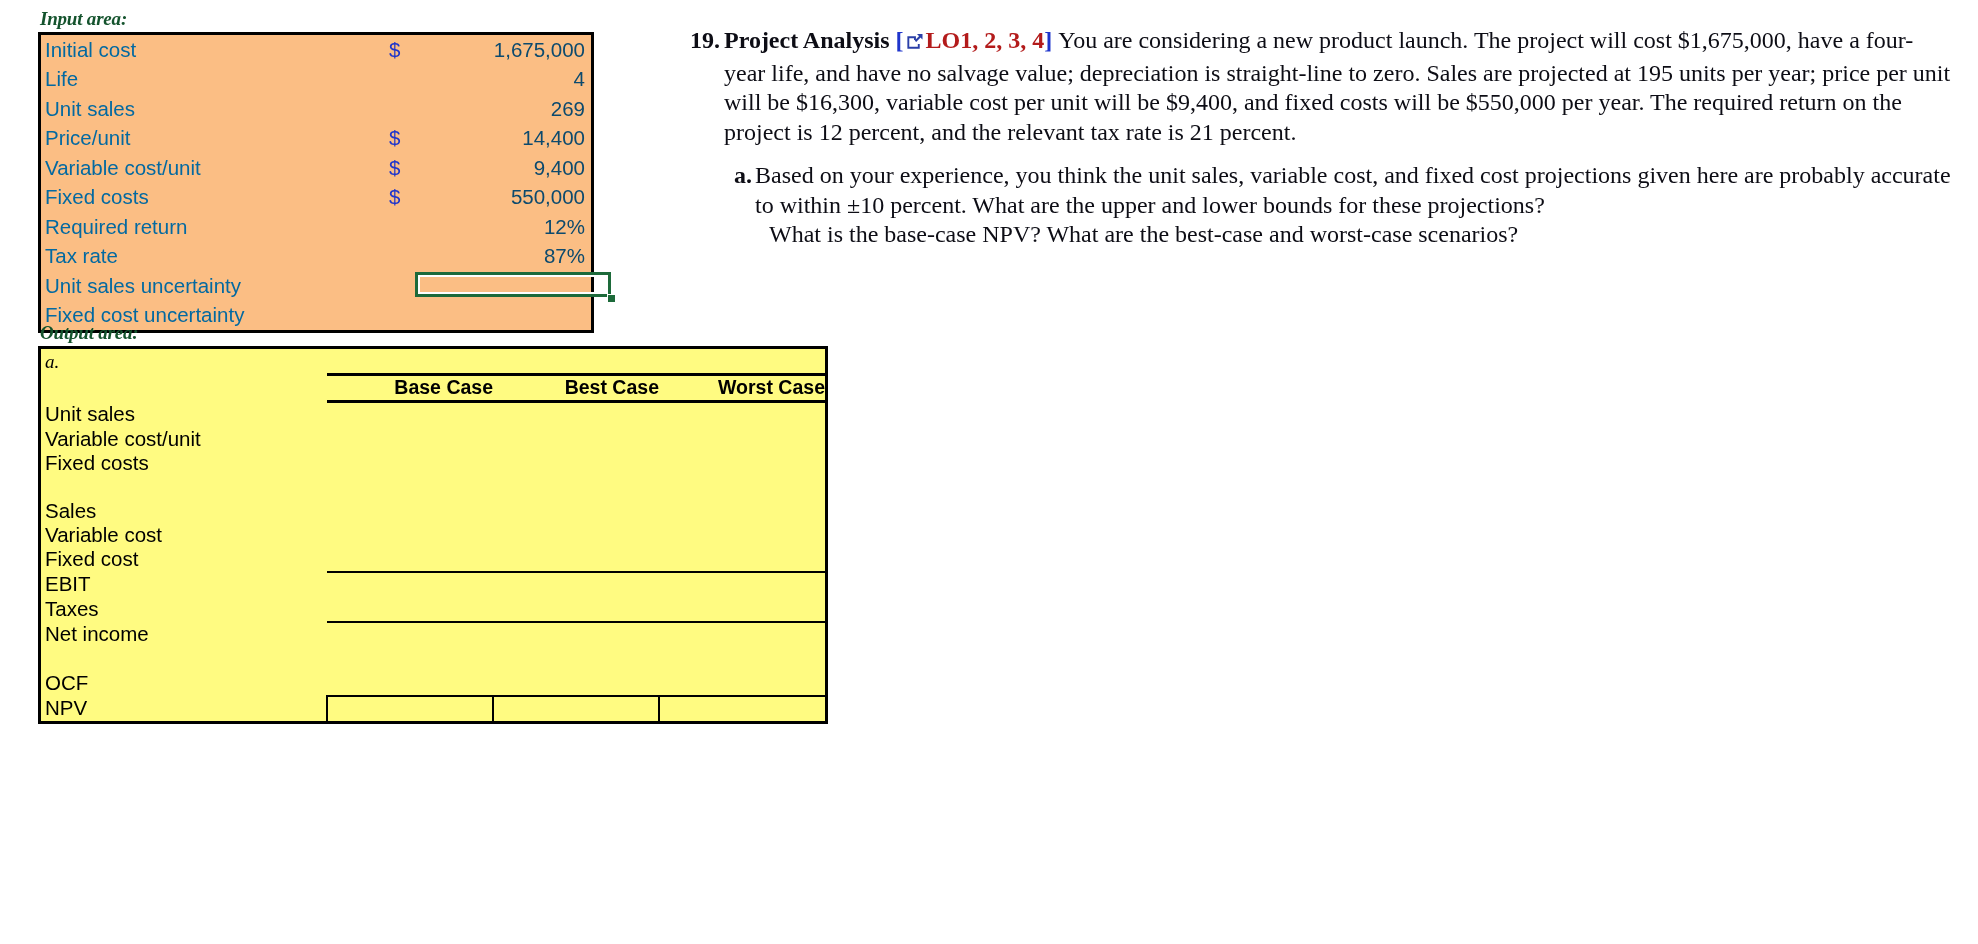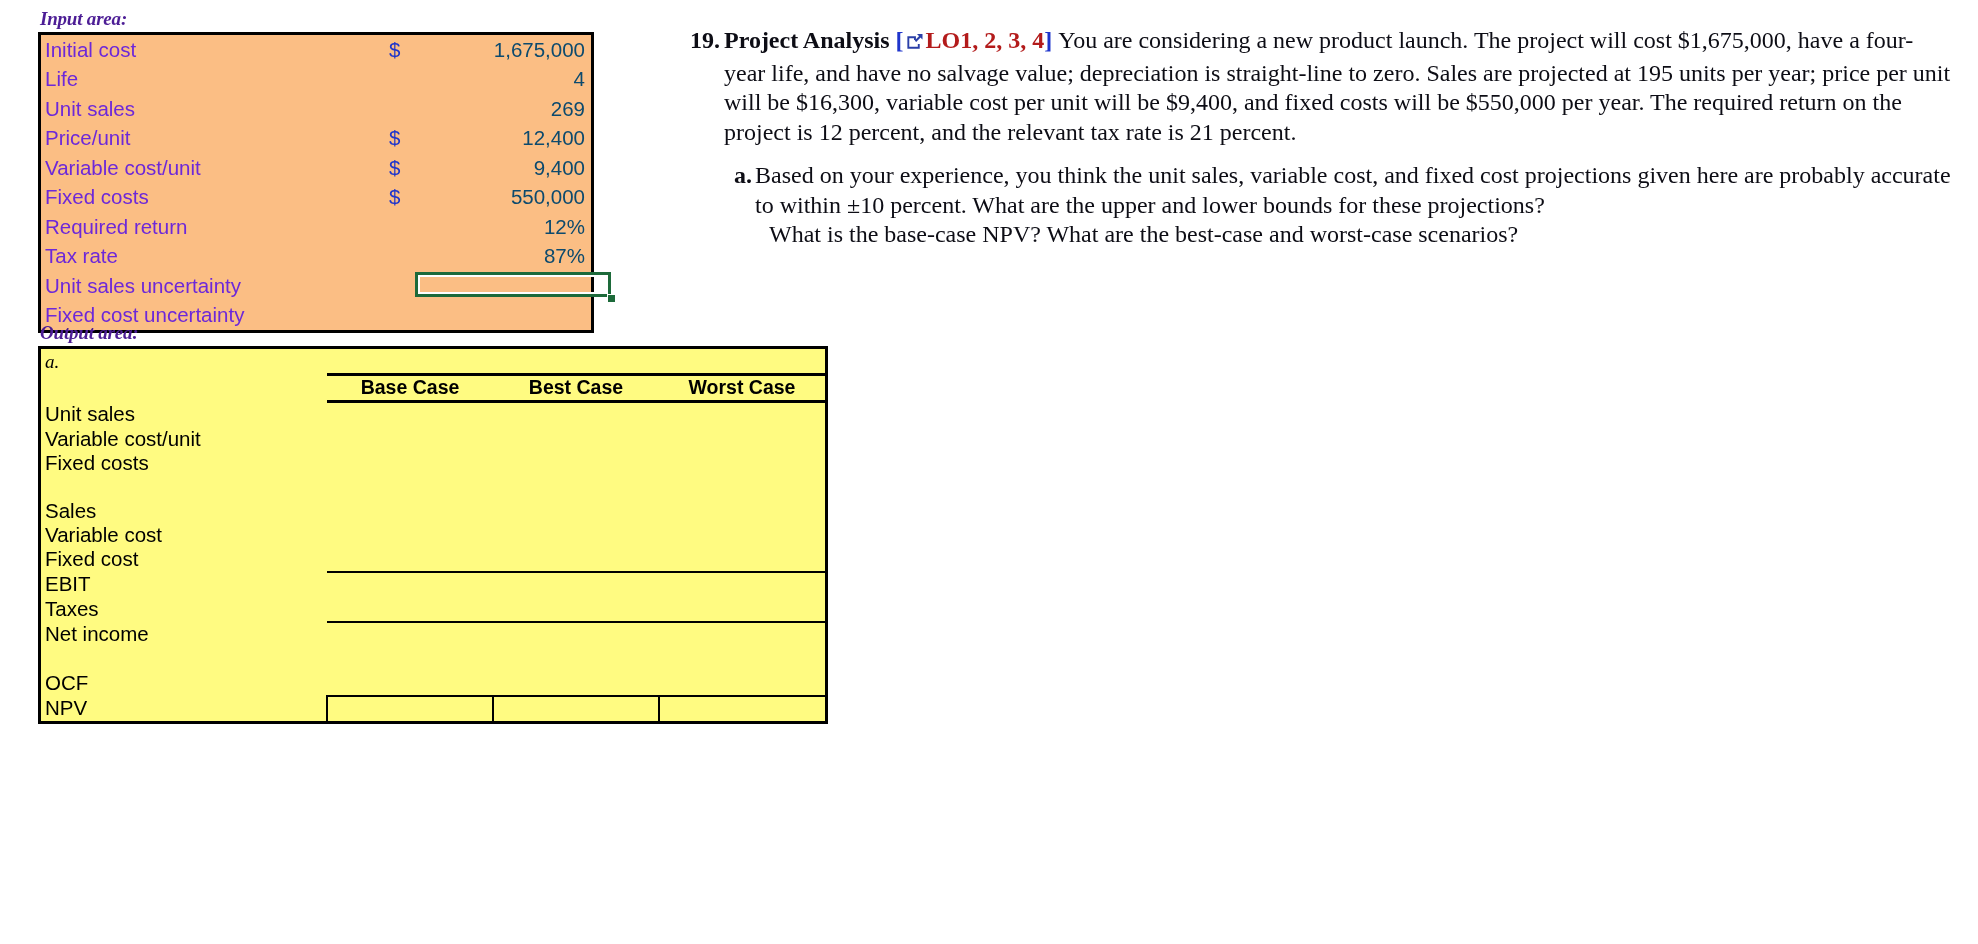--- a/index.html
+++ b/index.html
@@ -15,21 +15,21 @@
     font-family: "Liberation Sans", sans-serif;
     overflow: hidden;
   }
 
   
   .sec-title {
     font-family: "Liberation Serif", serif;
     font-style: italic;
     font-weight: bold;
     font-size: 19px;
-    color: #4c1d95;
+    color: #14532d;
     letter-spacing: -0.2px;
   }
 
   
   #input-area-wrap {
     position: absolute;
     left: 38px;
     top: 8px;
     width: 570px;
   }
@@ -43,21 +43,21 @@
   }
   table.xl td { padding: 0; }
 
   #input-table {
     width: 556px;
     background: #FBBE84;
     border: 3px solid #000000;
   }
   #input-table td { height: 29.5px; vertical-align: middle; }
   #input-table .lbl {
-    color: #6d28d9;
+    color: #0369a1;
     padding-left: 4px;
     white-space: nowrap;
   }
   #input-table .cur {
     color: #1F35CC;
     text-align: left;
     width: 26px;
     font-weight: normal;
   }
   #input-table .val {
@@ -106,21 +106,21 @@
     background: #FFFB81;
     border: 3px solid #000000;
   }
   #output-table td { height: 24px; vertical-align: middle; }
   #output-table .olbl {
     color: #000000;
     padding-left: 4px;
     white-space: nowrap;
     width: 282px;
   }
-  #output-table .ocell { width: 166px; }
+  #output-table .ocell { width: 166px; text-align: right; }
 
   .part-letter {
     font-family: "Liberation Serif", serif;
     font-style: italic;
     font-weight: normal;
     font-size: 19px;
   }
 
   tr.hdr td.ocell {
     text-align: center;
@@ -199,21 +199,21 @@
 
       <tr>
         <td class="lbl">Unit sales</td>
         <td class="cur"></td>
         <td class="val">269</td>
       </tr>
 
       <tr>
         <td class="lbl">Price/unit</td>
         <td class="cur">$</td>
-        <td class="val">12,400</td>
+        <td class="val">14,400</td>
       </tr>
 
       <tr>
         <td class="lbl">Variable cost/unit</td>
         <td class="cur">$</td>
         <td class="val">9,400</td>
       </tr>
 
       <tr>
         <td class="lbl">Fixed costs</td>

